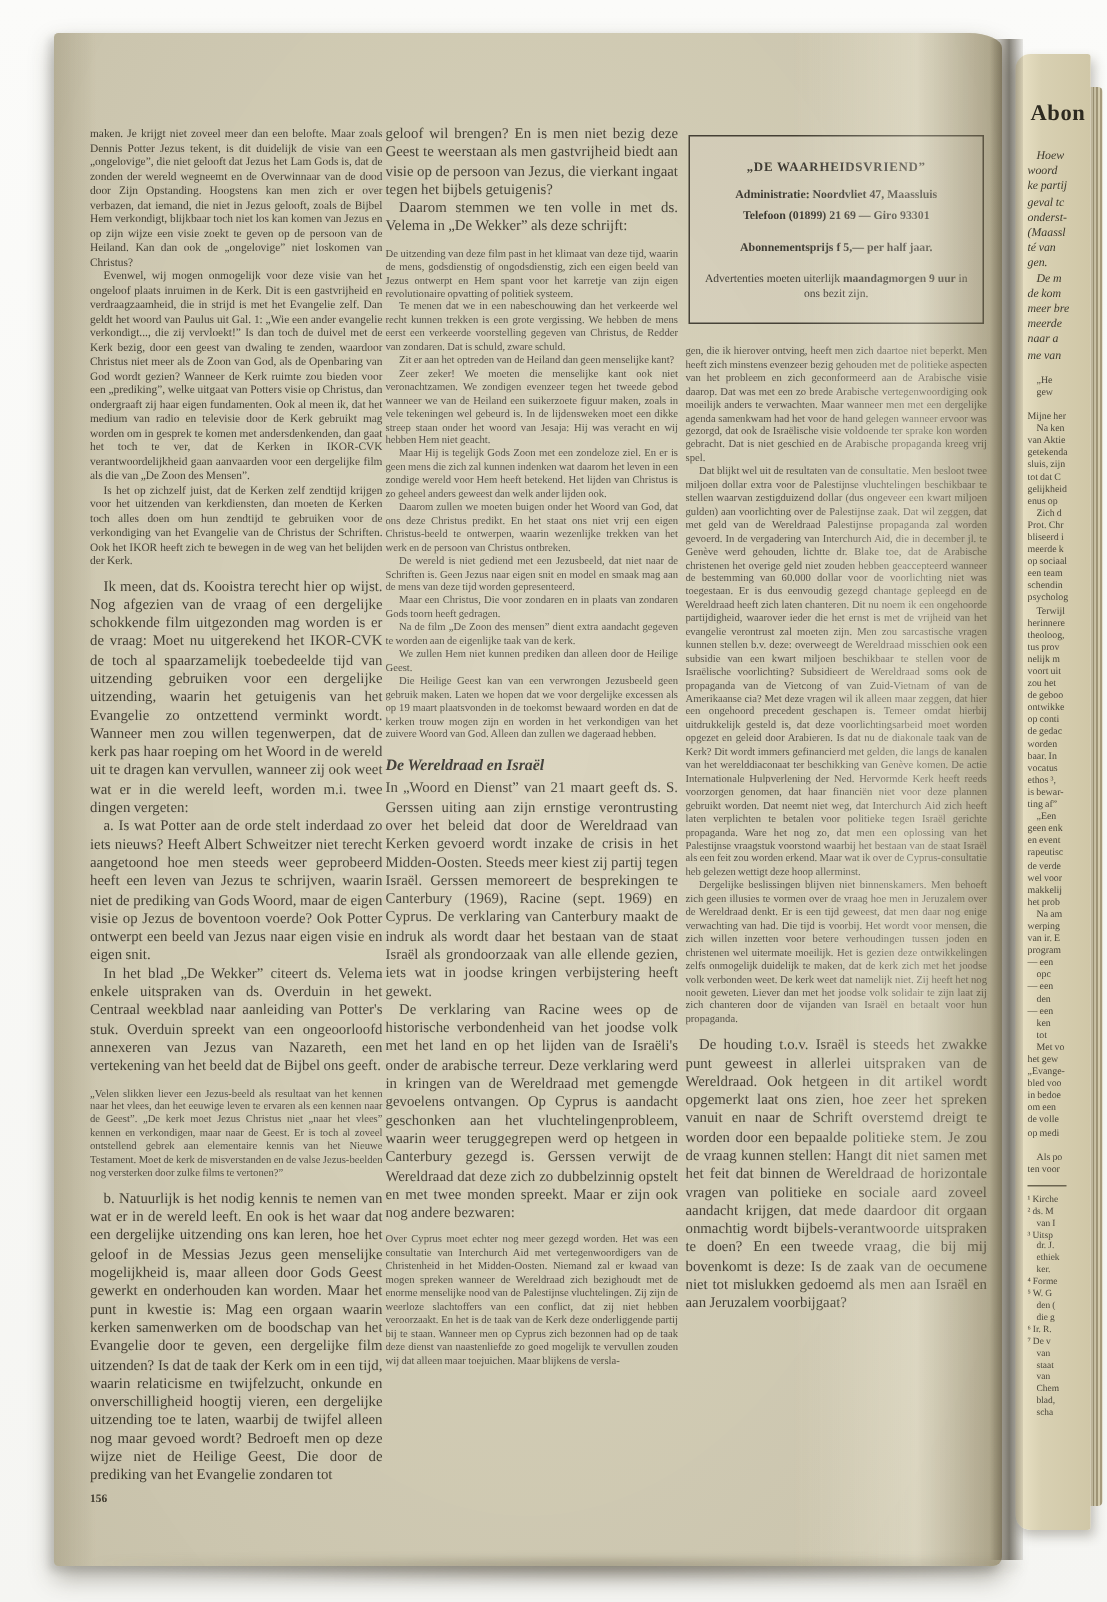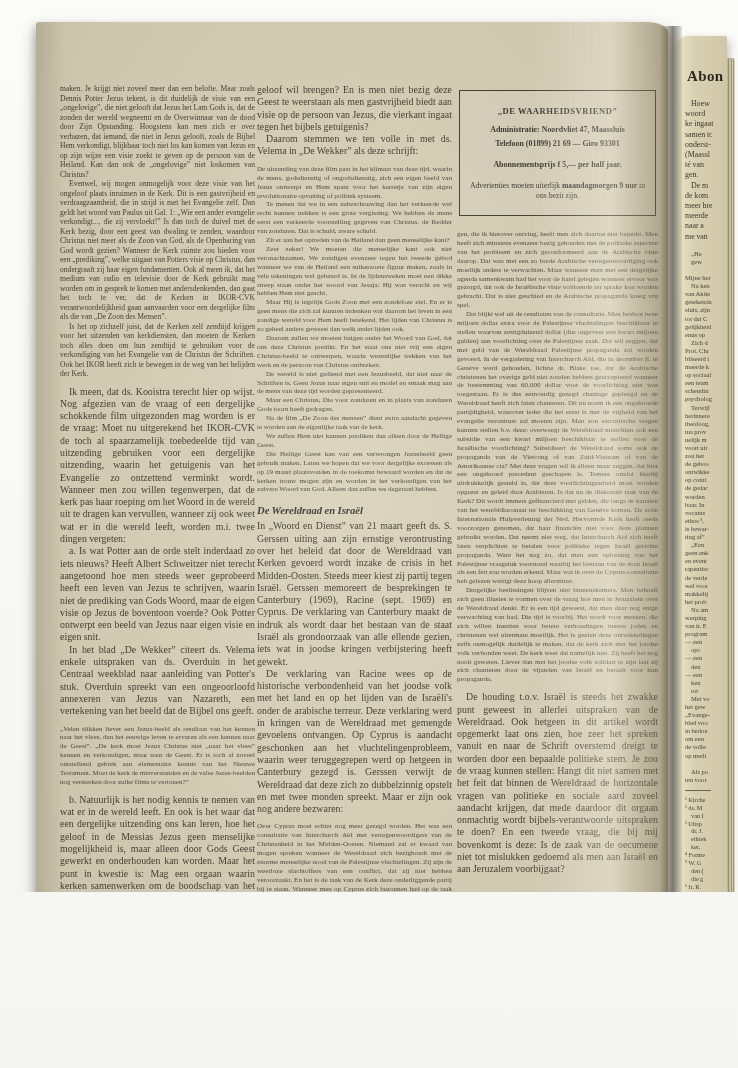--- a/index.html
+++ b/index.html
@@ -2,21 +2,21 @@
 <html><head>
 <meta charset="utf-8">
 <style>
   html,body{margin:0;padding:0;}
   body{
     width:738px;height:1068px;
     background:linear-gradient(180deg,#fbfbf9 0%,#f5f5f2 100%);
     font-family:"Liberation Serif","DejaVu Serif",serif;
     overflow:hidden;
   }
-  .scan{position:relative;width:738px;height:892px;overflow:hidden;}
+  .scan{position:relative;width:738px;height:1068px;overflow:hidden;}
 
   
   .sheet{
     position:absolute;left:36px;top:22px;width:632px;height:1022px;
     background:#d8d2bb;
     border-radius:3px 22px 6px 3px / 3px 10px 6px 3px;
     box-shadow:0 8px 16px rgba(60,54,38,.38), -3px 3px 6px rgba(0,0,0,.12);
   }
   .sheet-shade{
     position:absolute;inset:0;border-radius:inherit;pointer-events:none;
@@ -65,21 +65,21 @@
   
   .page2{
     position:absolute;left:677px;top:36px;width:50px;height:984px;z-index:2;
     background:linear-gradient(90deg,#ece4c8 0%,#d8d0b2 35%,#d0c7a7 100%);
     border-radius:10px 2px 2px 10px;overflow:hidden;color:#3c382c;
     box-shadow:2px 4px 8px rgba(60,54,38,.3);
   }
   .p2-inner{padding:24px 0 0 8px;}
   .p2-head{font-weight:bold;font-size:15px;letter-spacing:.4px;margin:8px 0 14px 2px;
     color:#2d2a20;white-space:nowrap;}
-  .fr-it{font-size:7.9px;line-height:10.2px;white-space:nowrap;}
+  .fr-it{font-style:italic;font-size:7.9px;line-height:10.2px;white-space:nowrap;}
   .fr-tiny{font-size:6.6px;line-height:8.1px;white-space:nowrap;color:#49453a;}
   .fr-fn{font-size:6.3px;line-height:7.9px;white-space:nowrap;color:#49453a;}
   .frg{margin-top:8px;}
   .ind{padding-left:6px;}
   .fr-rule{border-top:1px solid #6b6450;width:26px;height:0;margin:6px 0 5px;}
   .page2 .blk{text-indent:0;text-align:left;}
 
   .stack{
     position:absolute;left:727px;top:58px;width:8px;height:946px;z-index:1;
     background:repeating-linear-gradient(90deg,#dcd4b6 0 1.5px,#a99e7f 1.5px 2.5px);
@@ -151,22 +151,22 @@
   </div>
 
   <div class="gutter"></div>
 
   <div class="page2">
     <div class="p2-inner">
       <div class="p2-head">Abon</div>
       <div>
           <p class="blk fr-it ind">Hoew</p>
           <p class="blk fr-it">woord</p>
-          <p class="blk fr-it">ke ingaat</p>
-          <p class="blk fr-it">samen tc</p>
+          <p class="blk fr-it">ke partij</p>
+          <p class="blk fr-it">geval tc</p>
           <p class="blk fr-it">onderst-</p>
           <p class="blk fr-it">(Maassl</p>
           <p class="blk fr-it">té van</p>
           <p class="blk fr-it">gen.</p>
           <p class="blk fr-it ind">De m</p>
           <p class="blk fr-it">de kom</p>
           <p class="blk fr-it">meer bre</p>
           <p class="blk fr-it">meerde</p>
           <p class="blk fr-it">naar a</p>
           <p class="blk fr-it">me van</p>

